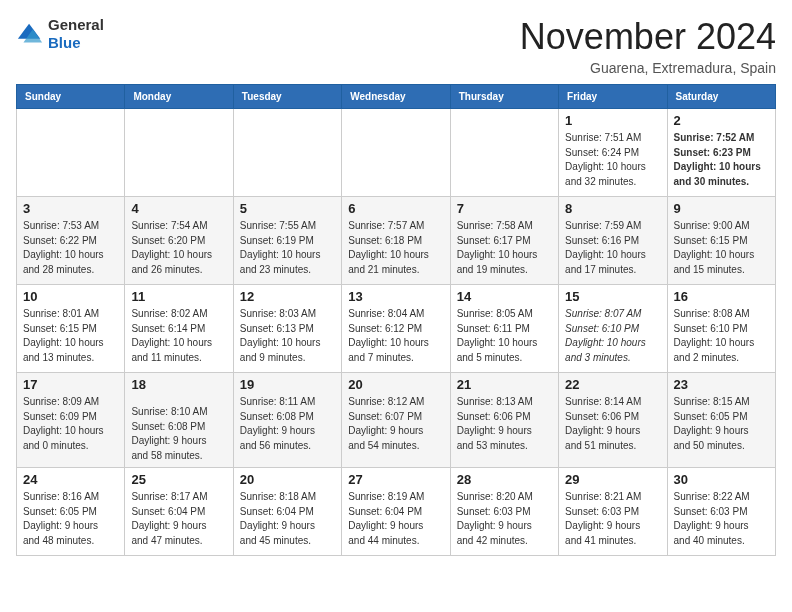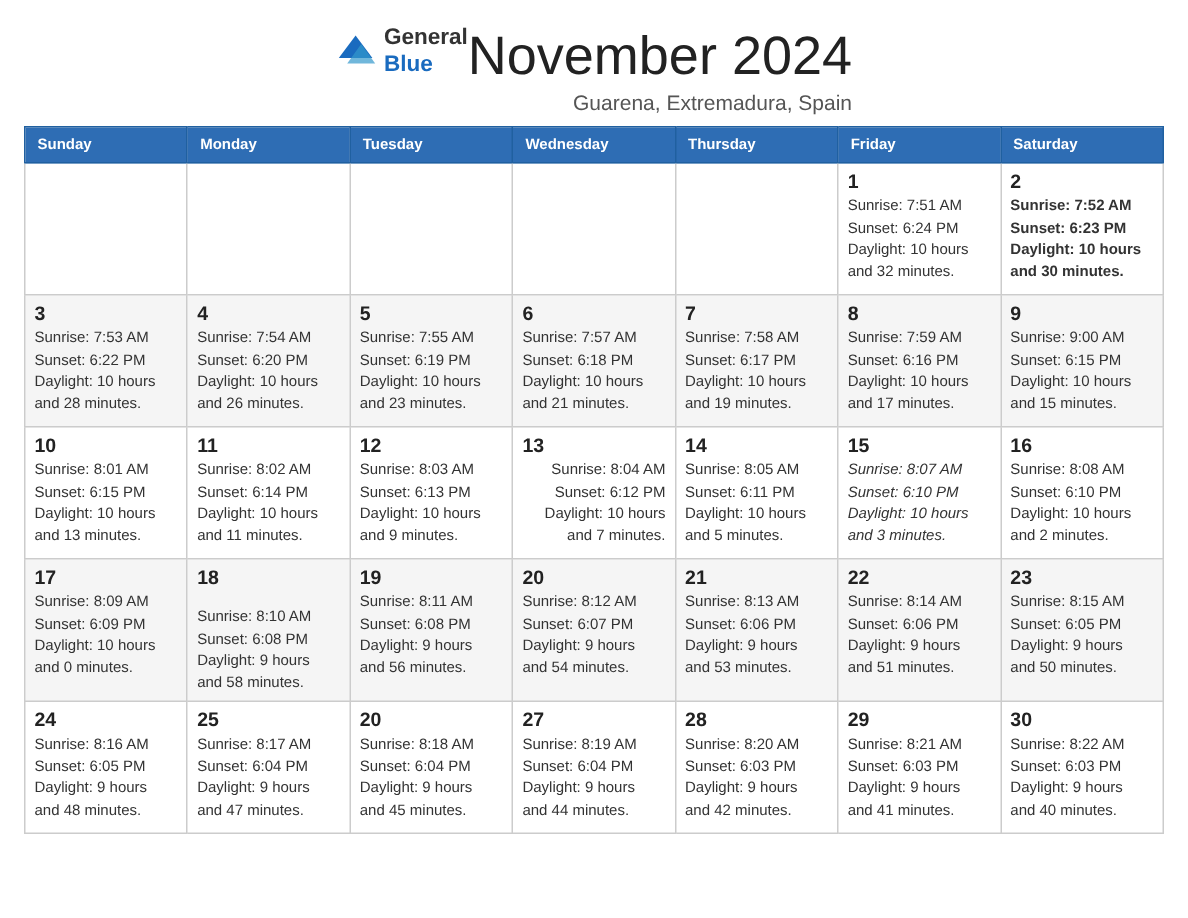--- a/index.html
+++ b/index.html
@@ -5,21 +5,21 @@
     * { box-sizing: border-box; margin: 0; padding: 0; }
     body {
       font-family: Arial, sans-serif;
       background: #fff;
       width: 792px;
       min-height: 612px;
       padding: 16px;
     }
     .header-area {
       display: flex;
-      justify-content: center;
+      justify-content: space-between;
       align-items: flex-start;
       margin-bottom: 8px;
     }
     .logo {
       display: flex;
       align-items: center;
       gap: 4px;
     }
     .logo-text {
       font-size: 15px;
@@ -210,21 +210,21 @@
         </td>
         <td>
           <span class="day-number">12</span>
           <div class="day-info" style="white-space: pre-line;">Sunrise: 8:03 AM
 Sunset: 6:13 PM
 Daylight: 10 hours
 and 9 minutes.</div>
         </td>
         <td>
           <span class="day-number">13</span>
-          <div class="day-info" style="white-space: pre-line; text-align: right;">Sunrise: 8:04 AM
+          <div class="day-info" style="white-space: pre-line;">Sunrise: 8:04 AM
 Sunset: 6:12 PM
 Daylight: 10 hours
 and 7 minutes.</div>
         </td>
         <td>
           <span class="day-number">14</span>
           <div class="day-info" style="white-space: pre-line;">Sunrise: 8:05 AM
 Sunset: 6:11 PM
 Daylight: 10 hours
 and 5 minutes.</div>

